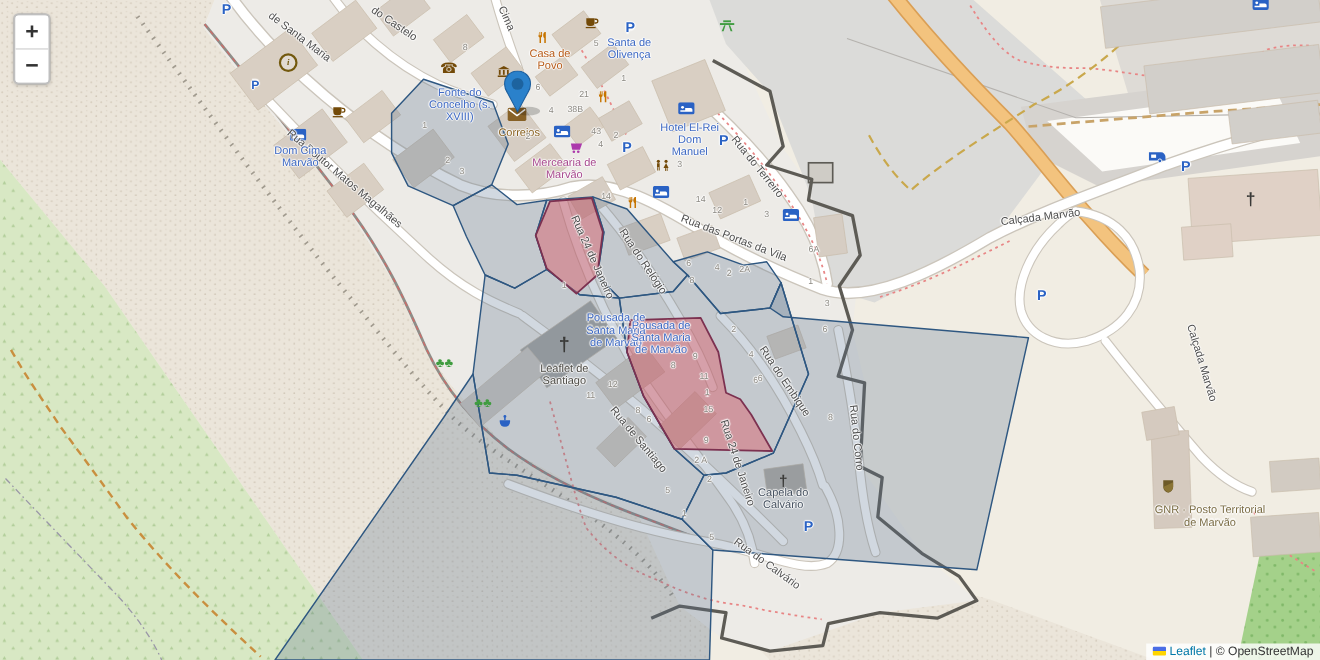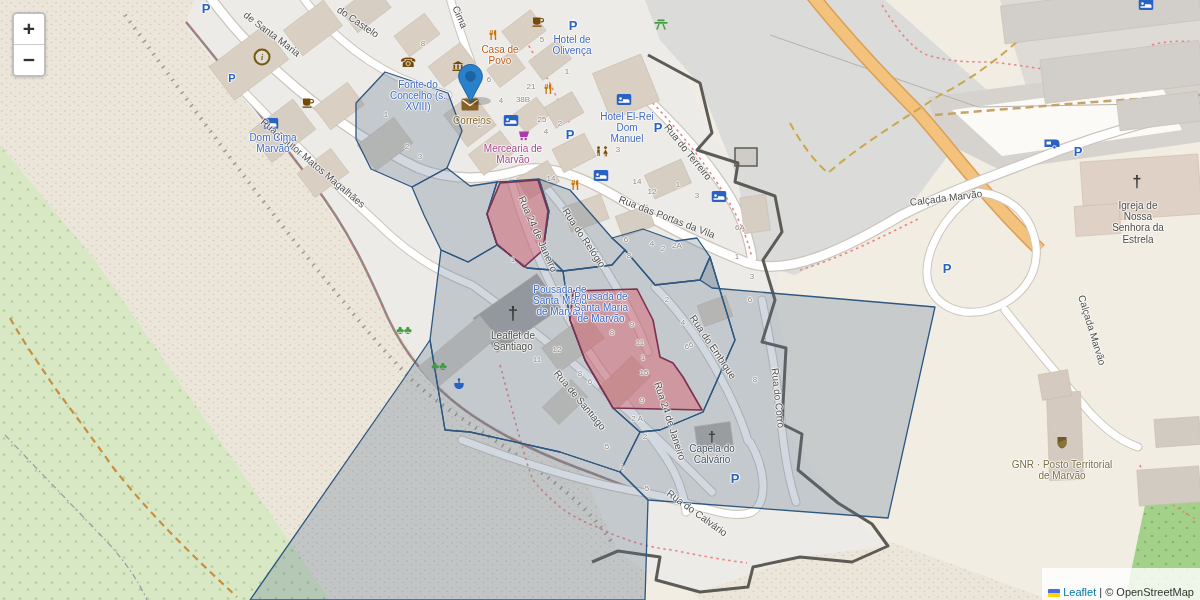--- a/index.html
+++ b/index.html
@@ -18,21 +18,21 @@
   .cross{font-weight:700;color:#3a3a38}
   .club{color:#3f9c3f;font-size:12px}
   .info-icon{width:13px;height:13px;border:2.2px solid #73590e;border-radius:50%;color:#73590e;
              font:italic 700 8px "Liberation Serif",serif;display:flex;align-items:center;justify-content:center;background:rgba(255,255,255,.25)}
   .phone{color:#734a08;font-size:13px}
   .zoomctl{position:absolute;left:12px;top:12px;width:30px;border:2px solid rgba(0,0,0,.25);border-radius:5px;
            background:#fff;overflow:hidden;z-index:30;box-shadow:0 1px 3px rgba(0,0,0,.15)}
   .zbtn{width:30px;height:30px;display:flex;align-items:center;justify-content:center;
         font-size:21px;font-weight:700;color:#333;cursor:pointer;user-select:none;background:#fff}
   .zbtn+.zbtn{border-top:1px solid #ccc}
-  .attrbar{position:absolute;right:0;bottom:0;background:rgba(255,255,255,.8);padding:18px 6px 2px 6px;
+  .attrbar{position:absolute;right:0;bottom:0;background:rgba(255,255,255,.8);padding:1px 6px 2px 6px;
            font-size:11px;color:#333;z-index:30;white-space:nowrap}
   .attrbar .lnk{color:#0078A8;cursor:pointer}
   .flag{display:inline-block;width:12px;height:8px;margin-right:3px;vertical-align:-1px;border-radius:1px;
         background:linear-gradient(#4a6de5 0 50%,#ffd500 50% 100%)}
   .marker{position:absolute;left:458px;top:64px;z-index:20;cursor:pointer}
 </style>
 </head>
 <body>
 
 <div class="map">
@@ -371,41 +371,40 @@
   <span class="lbl street" style="left:584px;top:238px;transform:translate(-50%,-50%) rotate(56deg)">Rua do Relógio</span>
   <span class="lbl street" style="left:538px;top:234px;transform:translate(-50%,-50%) rotate(66deg)">Rua 24 de Janeiro</span>
   <span class="lbl street" style="left:580px;top:400px;transform:translate(-50%,-50%) rotate(50deg)">Rua de Santiago</span>
   <span class="lbl street" style="left:713px;top:347px;transform:translate(-50%,-50%) rotate(56deg)">Rua do Embique</span>
   <span class="lbl street" style="left:778px;top:398px;transform:translate(-50%,-50%) rotate(84deg)">Rua do Corro</span>
   <span class="lbl street" style="left:670px;top:421px;transform:translate(-50%,-50%) rotate(72deg)">Rua 24 de Janeiro</span>
   <span class="lbl street" style="left:697px;top:513px;transform:translate(-50%,-50%) rotate(36deg)">Rua do Calvário</span>
   <span class="lbl street" style="left:946px;top:198px;transform:translate(-50%,-50%) rotate(-7deg)">Calçada Marvão</span>
   <span class="lbl street" style="left:1092px;top:330px;transform:translate(-50%,-50%) rotate(73deg)">Calçada Marvão</span>
 
-  <span class="lbl poi c-blue" style="left:572px;top:45px;width:72px">Hotel de Olivença</span>
+  <span class="lbl poi c-blue" style="left:572px;top:45px;width:72px">Santa de Olivença</span>
   <span class="lbl poi c-orange" style="left:500px;top:55px;width:52px">Casa de Povo</span>
   <span class="lbl poi c-blue" style="left:418px;top:96px;width:64px">Fonte do Concelho (s. XVIII)</span>
   <span class="lbl poi c-amber" style="left:472px;top:121px">Correios</span>
   <span class="lbl poi c-pink" style="left:513px;top:154px;width:78px">Mercearia de Marvão</span>
   <span class="lbl poi c-blue" style="left:273px;top:143px;width:70px">Dom Cima Marvão</span>
   <span class="lbl poi c-blue" style="left:627px;top:128px;width:56px">Hotel El-Rei Dom Manuel</span>
   <span class="lbl poi c-blue" style="left:560px;top:301px;width:60px">Pousada de Santa Maria de Marvão</span>
   <span class="lbl poi c-blue" style="left:601px;top:308px;width:64px">Pousada de Santa Maria de Marvão</span>
   <span class="lbl poi c-gray" style="left:513px;top:341px;width:72px">Leaflet de Santiago</span>
   <span class="lbl poi c-church" style="left:712px;top:454px;width:72px">Capela do Calvário</span>
-  <span class="lbl poi c-gray" style="left:1138px;top:222px;width:66px">Igreja de Nossa Senhora da Estrela</span>
-  <span class="lbl poi c-brown" style="left:1062px;top:470px;width:110px">GNR · Posto Territorial de Marvão</span>
+  <span class="lbl poi c-brown" style="left:1100px;top:470px;width:110px">GNR · Posto Territorial de Marvão</span>
 
   <span class="lbl hn" style="left:423px;top:44px">8</span>
   <span class="lbl hn" style="left:489px;top:80px">6</span>
   <span class="lbl hn" style="left:501px;top:101px">4</span>
   <span class="lbl hn" style="left:531px;top:87px">21</span>
   <span class="lbl hn" style="left:523px;top:100px">38B</span>
   <span class="lbl hn" style="left:560px;top:124px">2</span>
-  <span class="lbl hn" style="left:542px;top:120px">25</span>
+  <span class="lbl hn" style="left:542px;top:120px">43</span>
   <span class="lbl hn" style="left:546px;top:132px">4</span>
   <span class="lbl hn" style="left:542px;top:40px">5</span>
   <span class="lbl hn" style="left:567px;top:72px">1</span>
   <span class="lbl hn" style="left:637px;top:182px">14</span>
   <span class="lbl hn" style="left:652px;top:192px">12</span>
   <span class="lbl hn" style="left:678px;top:185px">1</span>
   <span class="lbl hn" style="left:697px;top:196px">3</span>
   <span class="lbl hn" style="left:740px;top:228px">6A</span>
   <span class="lbl hn" style="left:737px;top:257px">1</span>
   <span class="lbl hn" style="left:752px;top:277px">3</span>

